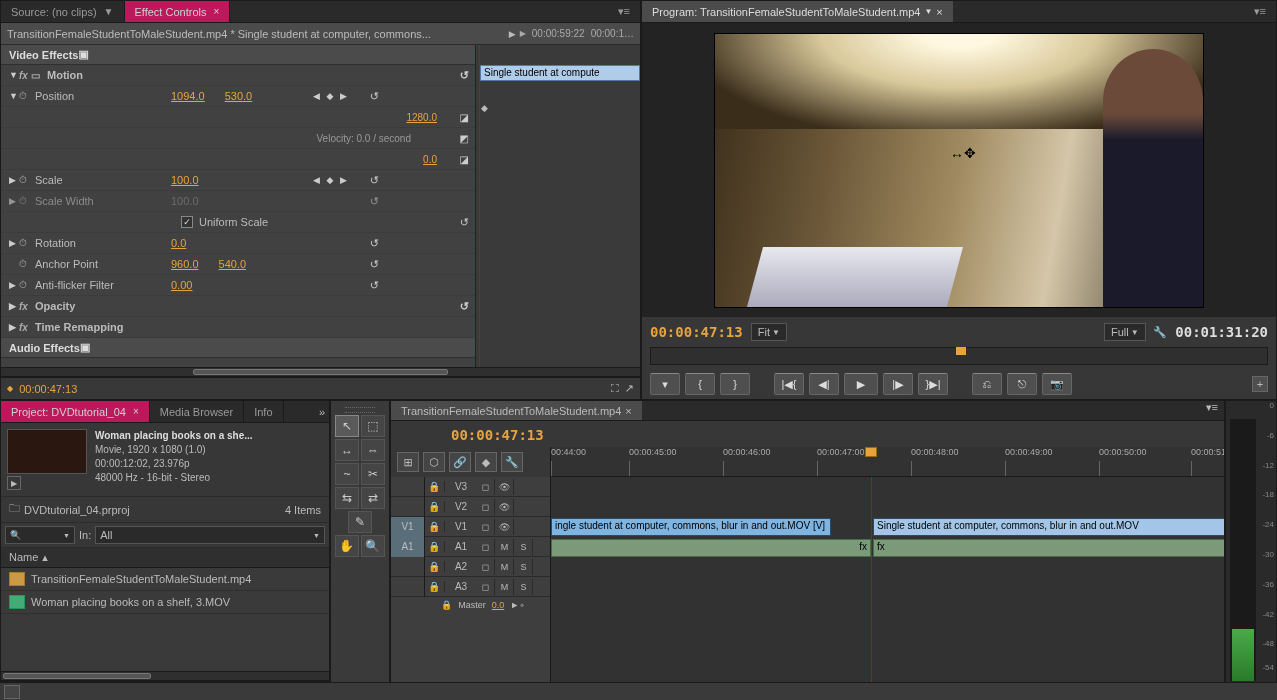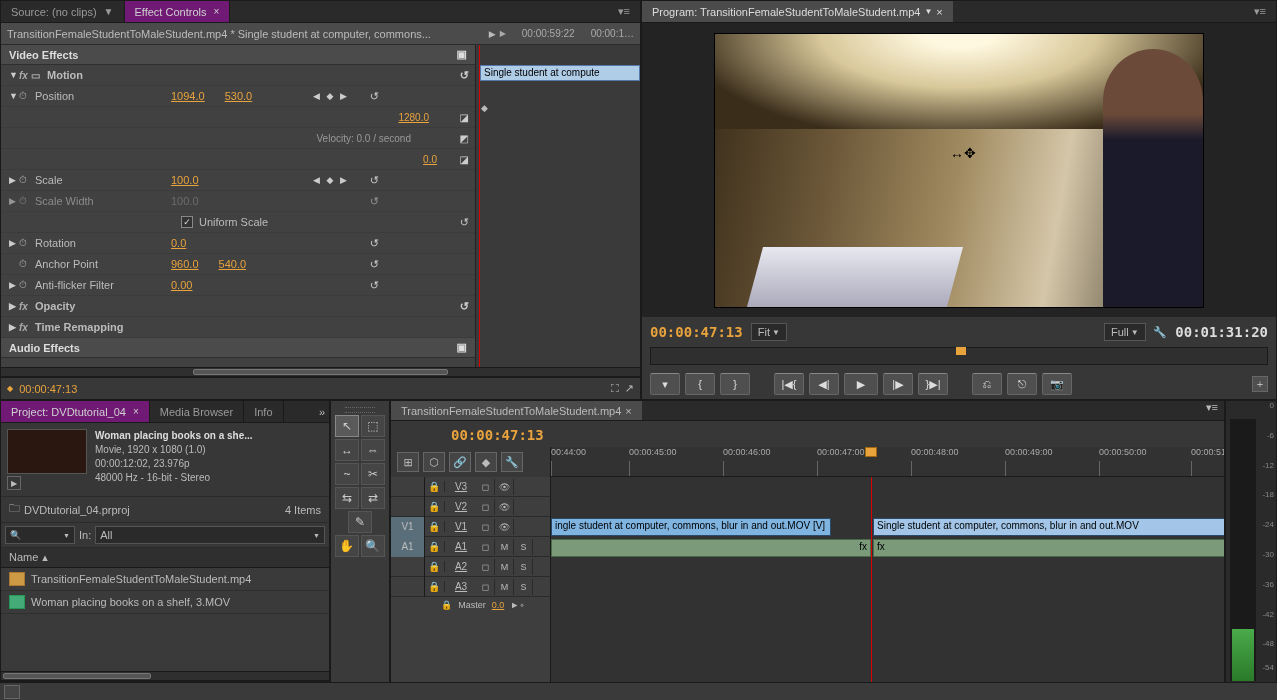--- a/index.html
+++ b/index.html
@@ -3,34 +3,34 @@
 <meta charset="utf-8">
 <style>
 * { margin: 0; padding: 0; box-sizing: border-box; font-family: "Segoe UI", Tahoma, sans-serif; }
 body { background: #2a2a2a; color: #bbb; font-size: 11px; overflow: hidden; width: 1277px; height: 700px; user-select: none; }
 .app { display: grid; grid-template-columns: 641px 636px; grid-template-rows: 400px 300px; gap: 0; position: relative; }
 
 
 .topleft { background: #373737; border: 1px solid #1a1a1a; display: flex; flex-direction: column; }
 .tabrow { display: flex; align-items: center; background: #2a2a2a; height: 22px; border-bottom: 1px solid #1a1a1a; }
 .tab { padding: 4px 10px; color: #9a9a9a; border-right: 1px solid #1a1a1a; display: flex; align-items: center; gap: 4px; height: 100%; }
-.tab.active { background: #701a75; color: #d0d0d0; }
+.tab.active { background: #be185d; color: #d0d0d0; }
 .tab .close { font-size: 10px; margin-left: 3px; }
 .panel-body { flex: 1; display: flex; flex-direction: column; overflow: hidden; position: relative; }
 
 .ec-header { display: flex; align-items: center; height: 22px; background: #4b4b4b; padding: 0 6px; border-bottom: 1px solid #2a2a2a; }
 .ec-header-left { flex: 1; white-space: nowrap; overflow: hidden; }
 .ec-mini { display: flex; align-items: center; gap: 6px; font-size: 10px; color: #aaa; }
-.ec-mini .tc-small { color: #aaa; margin-left: 10px; }
+.ec-mini .tc-small { color: #aaa; }
 .ec-split { display: flex; flex: 1; min-height: 0; }
 .ec-props { width: 475px; background: #414141; overflow: hidden; border-right: 1px solid #222; }
 .ec-timeline { flex: 1; background: #3a3a3a; position: relative; }
 .ec-clip { position: absolute; top: 20px; left: 4px; right: 0; height: 16px; background: #b0cde8; color: #000; font-size: 10px; padding: 1px 3px; border: 1px solid #5577aa; white-space: nowrap; overflow: hidden; }
 
-.prop-section-hdr { background: #4b4b4b; padding: 3px 8px; font-weight: bold; color: #ddd; border-bottom: 1px solid #2f2f2f; display:flex; justify-content:space-between; align-items:center; }
+.prop-section-hdr { background: #4b4b4b; padding: 3px 8px; font-weight: bold; color: #ddd; border-bottom: 1px solid #2f2f2f; display:flex; justify-content:flex-start; align-items:center; }
 .prop-row { display: flex; align-items: center; height: 21px; padding-left: 8px; border-bottom: 1px solid rgba(0,0,0,.08); }
 .prop-row .tw { width: 10px; display: inline-block; color: #ccc; font-size: 9px; }
 .prop-row .icon { width: 12px; color: #aaa; font-size: 10px; }
 .prop-row .nm { flex: 0 0 140px; padding-left: 4px; }
 .prop-row .vals { flex: 0 0 130px; display: flex; gap: 20px; }
 .prop-row .kval { color: #e8a33d; text-decoration: underline; cursor: ew-resize; }
 .prop-row .disabled-val { color: #888; }
 .prop-row .kf { flex: 0 0 60px; text-align: center; color: #ccc; font-size: 9px; letter-spacing: 2px; }
 .prop-row .rst { flex: 0 0 24px; text-align: right; color: #ccc; padding-right: 6px; }
 .prop-row.sub { padding-left: 50px; color:#999; font-size:10px; }
@@ -112,21 +112,21 @@
 .ruler-tick { position:absolute; top:0; font-size:9px; color:#aaa; }
 .ruler-tick::before { content:''; position:absolute; left:0; top:14px; width:1px; height:16px; background:#666; }
 .playhead-line { position:absolute; top:0; width:1px; background:#d00; }
 .playhead-head { position:absolute; top:0; width:12px; height:10px; background:#e8a33d; border:1px solid #a06810; }
 .tl-tracks { flex:1; display:flex; min-height:0; }
 .tl-track-headers { width:160px; border-right:1px solid #1a1a1a; background:#3e3e3e; }
 .trk-row { display:flex; align-items:center; height:20px; border-bottom:1px solid #2a2a2a; }
 .trk-src { width:34px; height:20px; display:flex; align-items:center; justify-content:center; border-right:1px solid #1a1a1a; font-size:10px; }
 .trk-src.on { background:#5a6e7a; }
 .trk-lock { width:20px; display:flex; align-items:center; justify-content:center; font-size:10px; border-right:1px solid #2a2a2a; }
-.trk-name { width:32px; text-align:center; font-size:10px;text-decoration:underline; }
+.trk-name { width:32px; text-align:center; font-size:10px; }
 .trk-toggles { display:flex; gap:1px; }
 .trk-tg { width:18px; height:16px; display:flex; align-items:center; justify-content:center; font-size:9px; border-right:1px solid #2a2a2a; }
 .tl-track-content { flex:1; position:relative; background:#323232; overflow:hidden; }
 .clip { position:absolute; height:18px; border:1px solid #2a4a6a; background:#a3c6e8; color:#000; font-size:10px; padding:1px 3px; white-space:nowrap; overflow:hidden; }
 .clip.sel { background:#7fb3e0; }
 .clip.audio { background:#7a9a7a; border-color:#4a6a4a; }
 .tl-footer { height:16px; background:#2a2a2a; position:relative; border-top:1px solid #1a1a1a; }
 .tl-zoom-thumb { position:absolute; top:2px; height:12px; background:#555; border:1px solid #777; border-radius:4px; }
 .master-row { display:flex; align-items:center; height:16px; padding-left:50px; gap:6px; font-size:9px; }
 .master-row .mval { color:#e8a33d; text-decoration:underline; }
@@ -190,21 +190,21 @@
             <span class="nm">Position</span>
             <span class="vals">
               <span class="kval">1094.0</span>
               <span class="kval">530.0</span>
             </span>
             <span class="kf">◀ ◆ ▶</span>
             <span class="rst">↺</span>
           </div>
           <div class="prop-row sub">
             <span style="flex:1"></span>
-            <span class="kval" style="margin-right:22px">1280.0</span>
+            <span class="kval" style="margin-right:14px">1280.0</span>
             <span class="rst">◪</span>
           </div>
           <div class="prop-row sub">
             <span style="flex:1;text-align:right;padding-right:40px">Velocity: 0.0 / second</span>
             <span class="rst">◩</span>
           </div>
           <div class="prop-row sub">
             <span style="flex:1"></span>
             <span class="kval" style="margin-right:14px">0.0</span>
             <span class="rst">◪</span>

